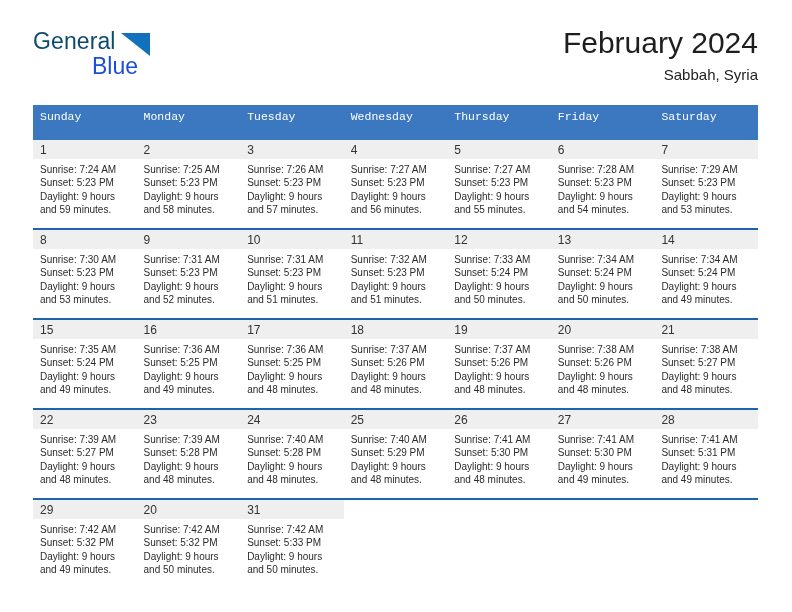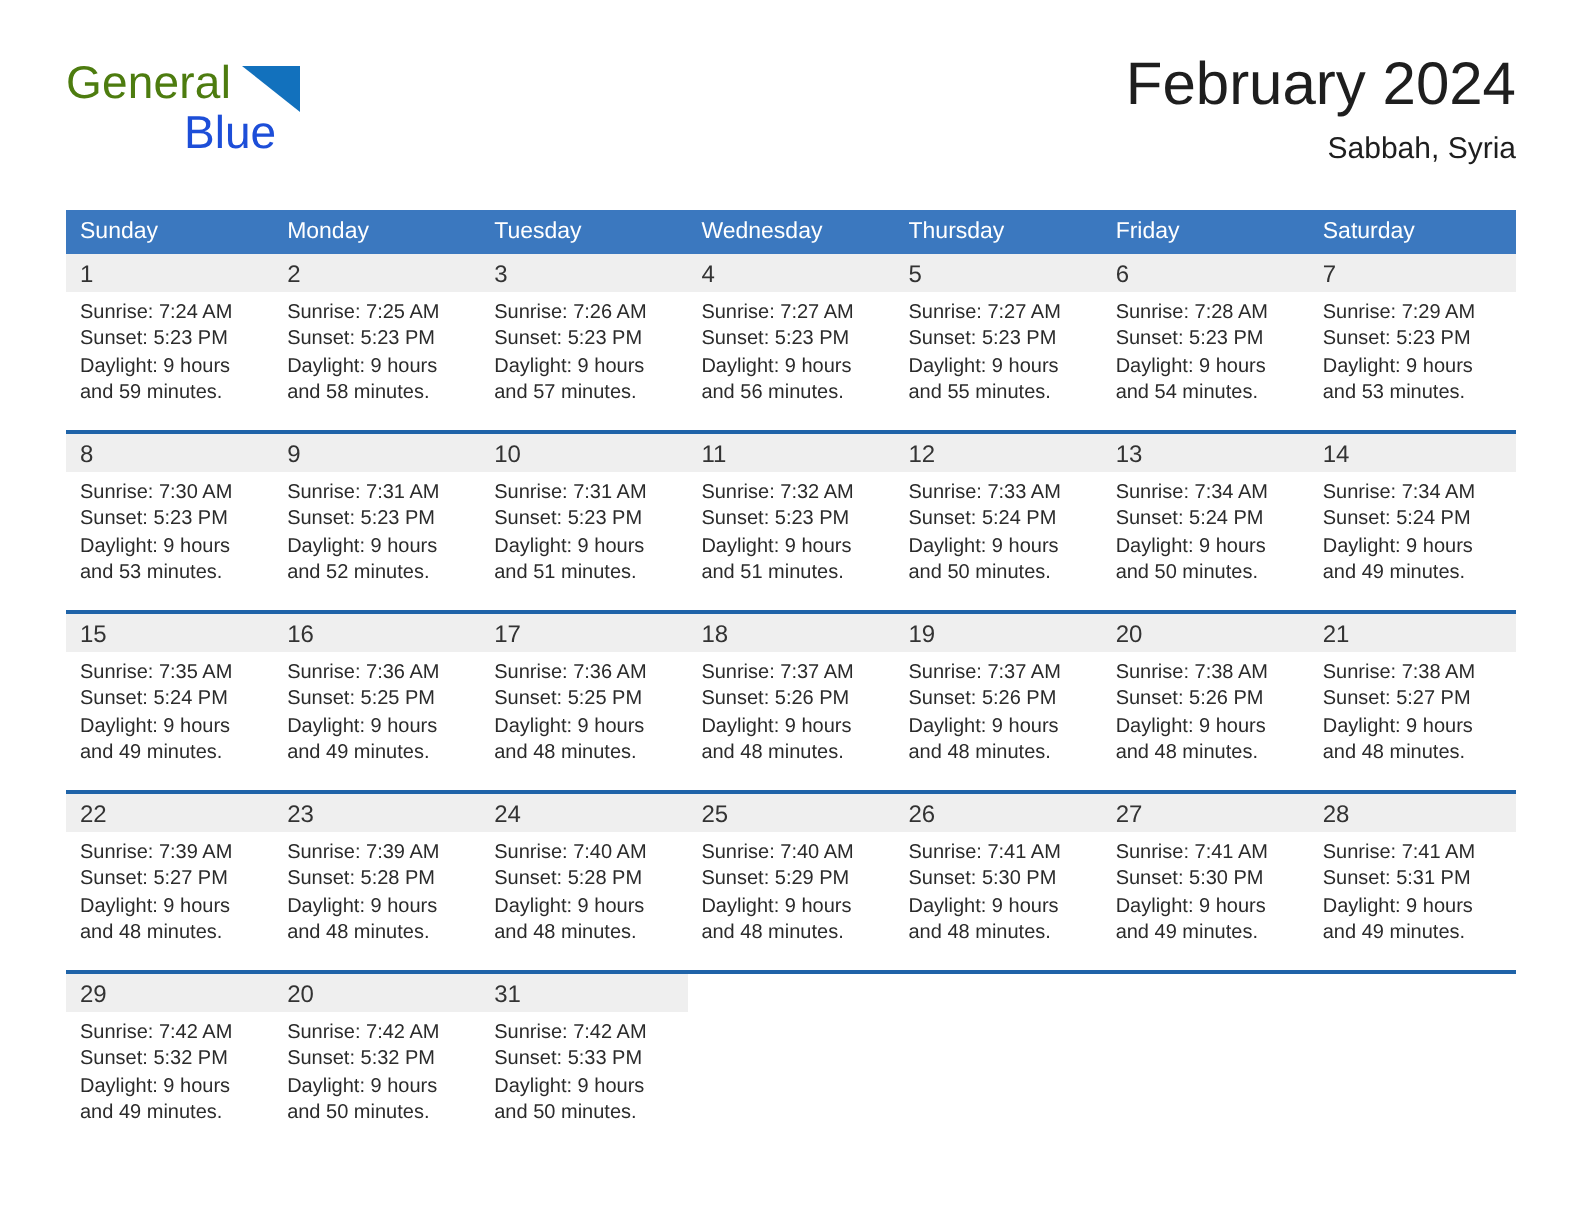--- a/index.html
+++ b/index.html
@@ -34,21 +34,21 @@
     left: 0;
     top: 4px;
     width: 220px;
     height: 60px;
   }
   .brand-general {
     position: absolute;
     left: 0;
     top: 0;
     font-size: 23px;
-    color: #4d7c0f;
+    color: #0c4a6e;
     letter-spacing: 0.1px;
     line-height: 26px;
   }
   .brand-tri {
     position: absolute;
     left: 88px;
     top: 5px;
     width: 0;
     height: 0;
     border-left: 29px solid transparent;
@@ -97,24 +97,25 @@
     table-layout: fixed;
   }
   .cal-table col { width: 103.57px; }
 
   thead th {
     background: #3b78bf;
     color: #ffffff;
     font-size: 11.5px;
     font-weight: normal;
     text-align: left;
-    padding: 5px 0 5px 7px;
+    padding: 5px 0 17px 7px;
     height: 20px;
     box-sizing: border-box;
     border: none;
+    font-family: Liberation Mono, monospace;
   }
 
   tbody tr.week-row > td {
     vertical-align: top;
     padding: 0;
     border: none;
     border-top: 2px solid #1f63a8;
     background: #ffffff;
   }
   tbody tr.week-row.first-week > td {

